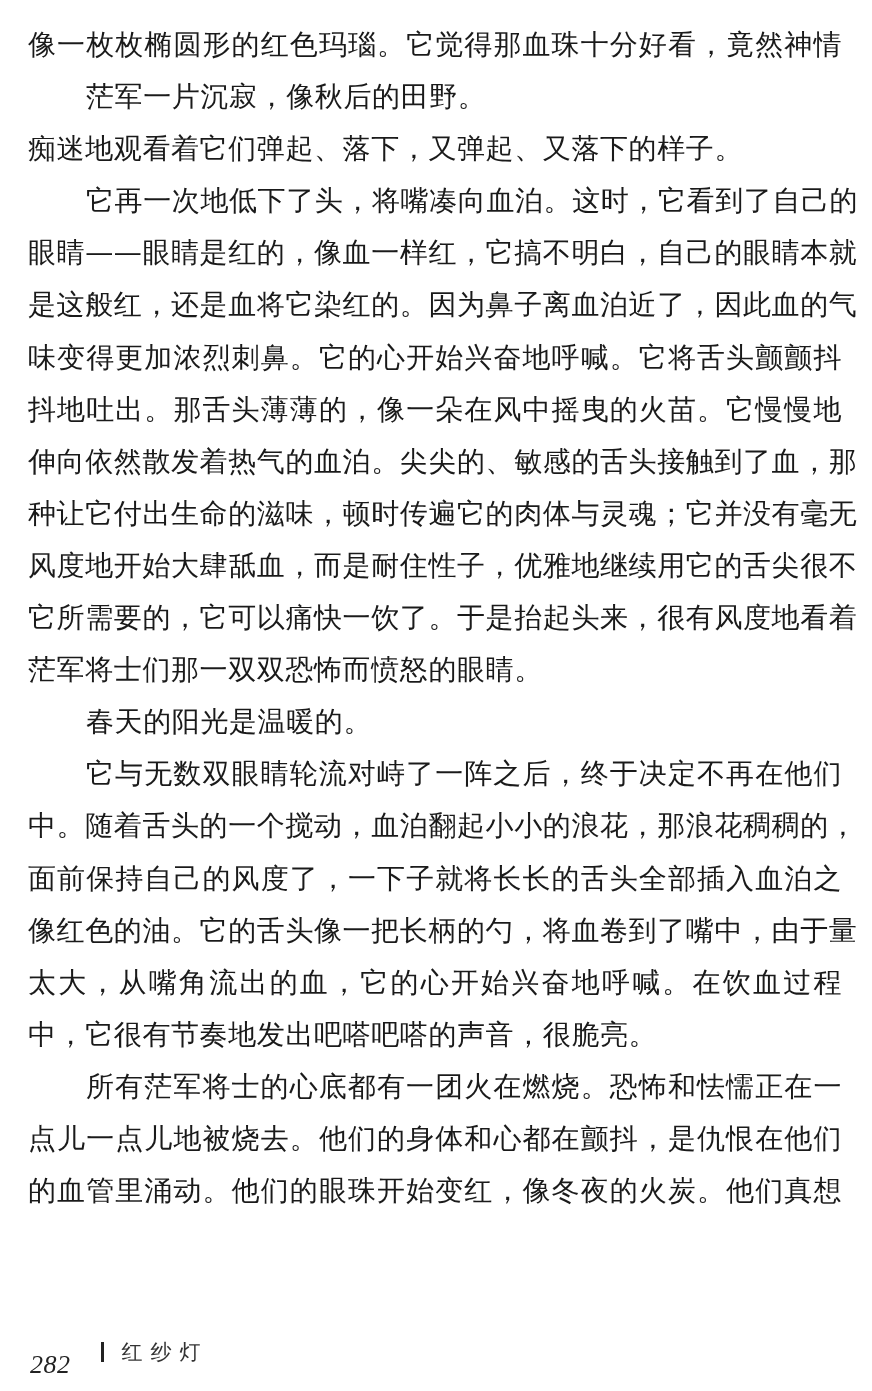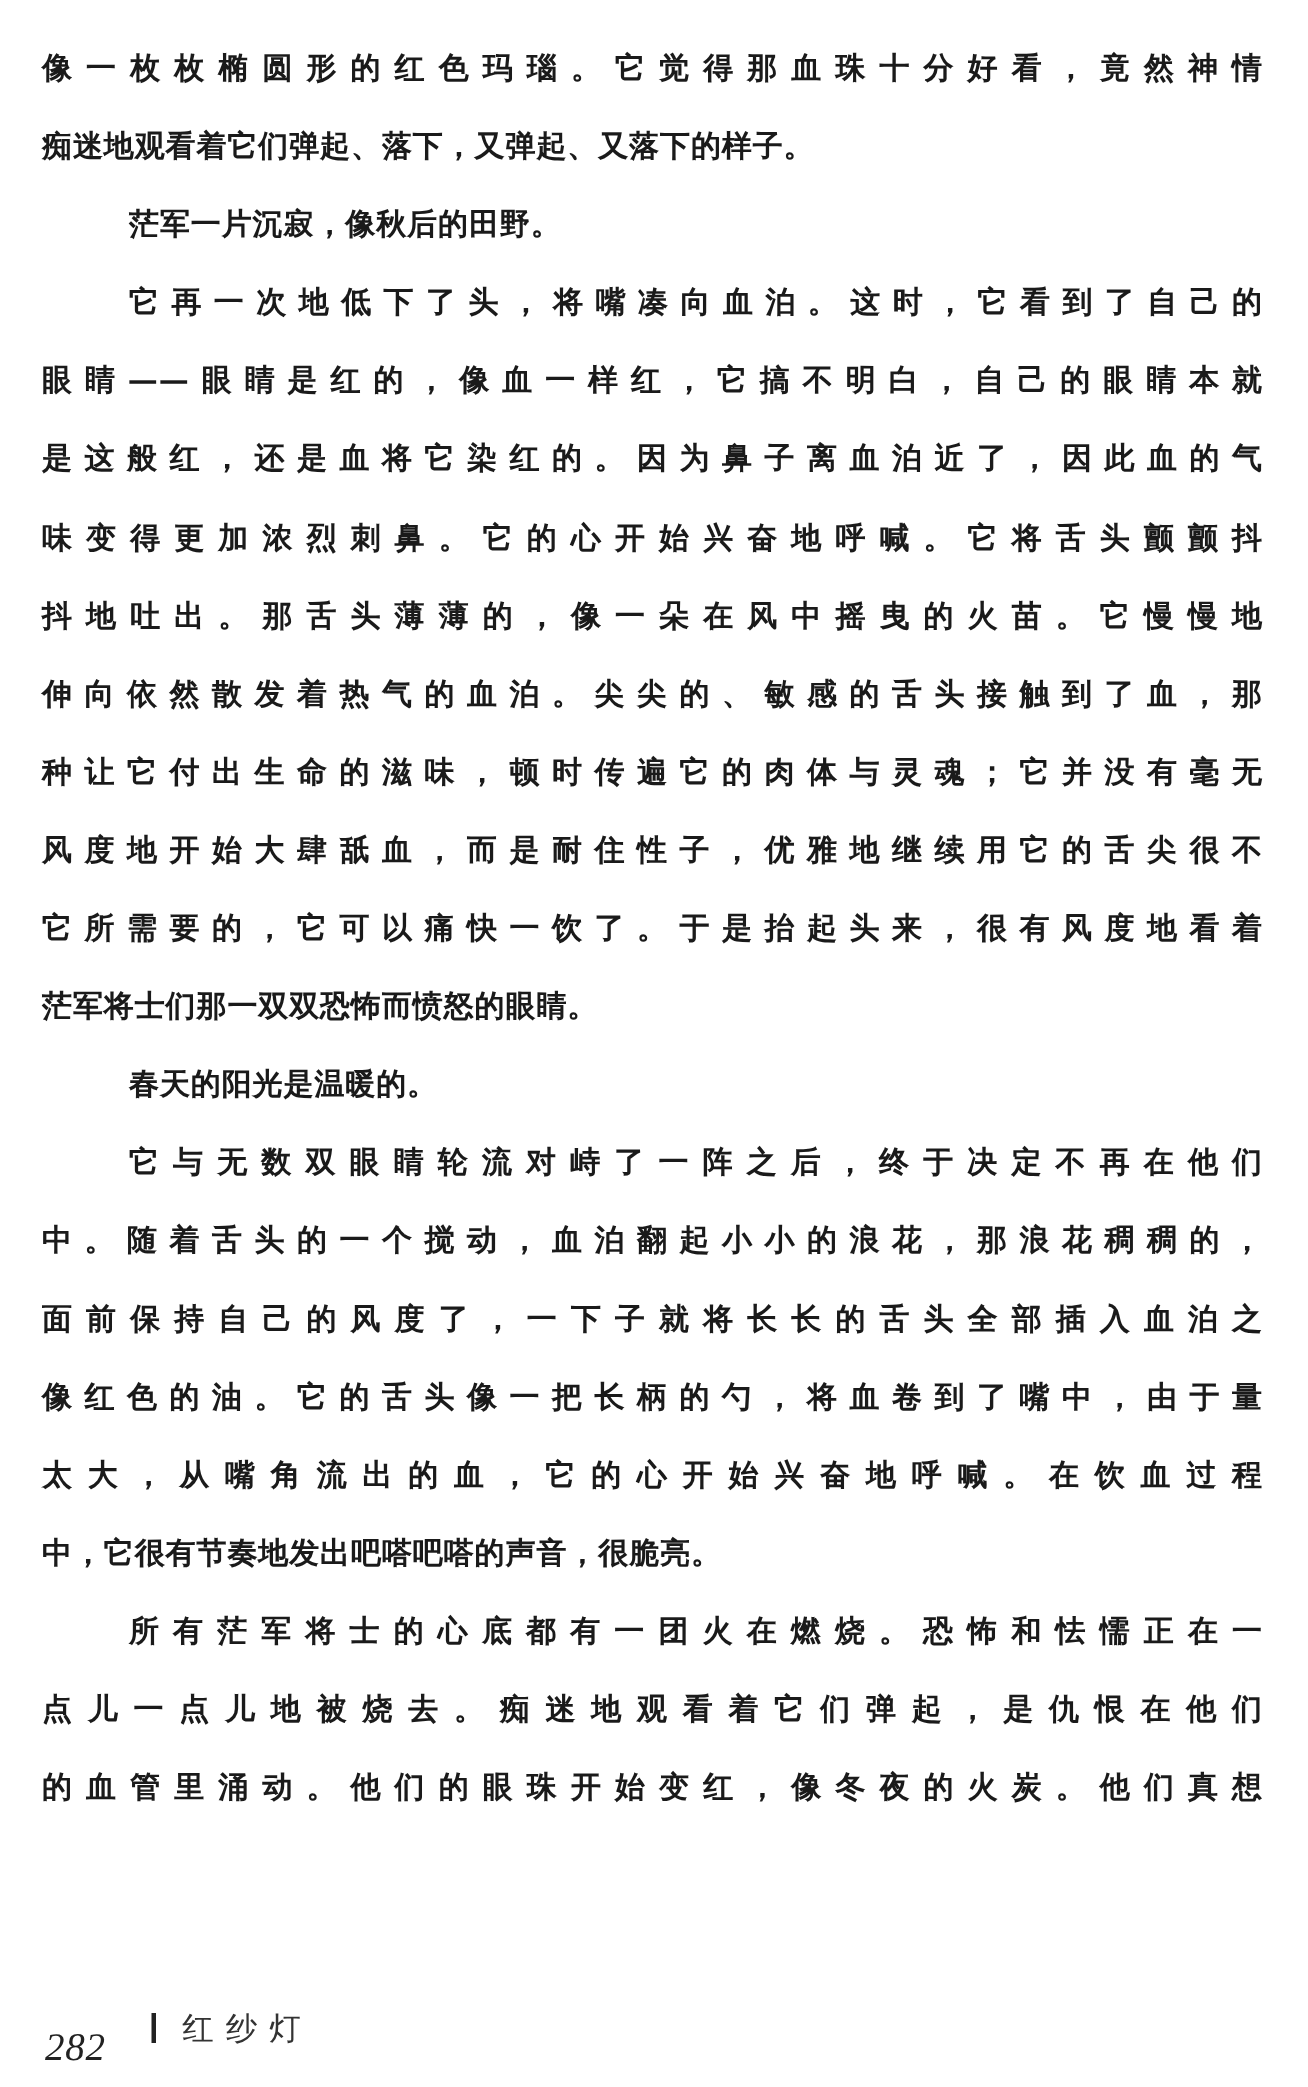--- a/index.html
+++ b/index.html
@@ -17,26 +17,25 @@
   }
   .page-body {
     position: absolute;
     left: 28px;
     top: 19px;
     width: 814px;
   }
   .line {
     height: 52.1px;
     line-height: 52px;
-    font-size: 20px;
+    font-size: 28px;
     white-space: nowrap;
     letter-spacing: 0.6px;
     text-align: justify;
     text-align-last: justify;
-    font-weight: bold;
   }
   .line.last {
     text-align-last: left;
   }
   .line.indent {
     padding-left: 58px;
   }
   .footer {
     position: absolute;
     left: 30px;
@@ -64,41 +63,41 @@
     font-size: 21px;
     letter-spacing: 8px;
     color: #333;
   }
 </style>
 </head>
 <body>
 
 <div class="page-body">
   <div class="line">像一枚枚椭圆形的红色玛瑙。它觉得那血珠十分好看，竟然神情</div>
+  <div class="line indent last">茫军一片沉寂，像秋后的田野。</div>
   <div class="line last">痴迷地观看着它们弹起、落下，又弹起、又落下的样子。</div>
-  <div class="line indent last">茫军一片沉寂，像秋后的田野。</div>
   <div class="line indent">它再一次地低下了头，将嘴凑向血泊。这时，它看到了自己的</div>
   <div class="line">眼睛——眼睛是红的，像血一样红，它搞不明白，自己的眼睛本就</div>
   <div class="line">是这般红，还是血将它染红的。因为鼻子离血泊近了，因此血的气</div>
   <div class="line">味变得更加浓烈刺鼻。它的心开始兴奋地呼喊。它将舌头颤颤抖</div>
   <div class="line">抖地吐出。那舌头薄薄的，像一朵在风中摇曳的火苗。它慢慢地</div>
   <div class="line">伸向依然散发着热气的血泊。尖尖的、敏感的舌头接触到了血，那</div>
   <div class="line">种让它付出生命的滋味，顿时传遍它的肉体与灵魂；它并没有毫无</div>
   <div class="line">风度地开始大肆舐血，而是耐住性子，优雅地继续用它的舌尖很不</div>
   <div class="line">它所需要的，它可以痛快一饮了。于是抬起头来，很有风度地看着</div>
   <div class="line last">茫军将士们那一双双恐怖而愤怒的眼睛。</div>
   <div class="line indent last">春天的阳光是温暖的。</div>
   <div class="line indent">它与无数双眼睛轮流对峙了一阵之后，终于决定不再在他们</div>
   <div class="line">中。随着舌头的一个搅动，血泊翻起小小的浪花，那浪花稠稠的，</div>
   <div class="line">面前保持自己的风度了，一下子就将长长的舌头全部插入血泊之</div>
   <div class="line">像红色的油。它的舌头像一把长柄的勺，将血卷到了嘴中，由于量</div>
   <div class="line">太大，从嘴角流出的血，它的心开始兴奋地呼喊。在饮血过程</div>
   <div class="line last">中，它很有节奏地发出吧嗒吧嗒的声音，很脆亮。</div>
   <div class="line indent">所有茫军将士的心底都有一团火在燃烧。恐怖和怯懦正在一</div>
-  <div class="line">点儿一点儿地被烧去。痴迷地观看着它们弹起，是仇恨在他们</div>
+  <div class="line">点儿一点儿地被烧去。他们的身体和心都在颤抖，是仇恨在他们</div>
   <div class="line">的血管里涌动。他们的眼珠开始变红，像冬夜的火炭。他们真想</div>
 </div>
 
 <div class="footer">
   <span class="page-number">282</span>
   <span class="footer-sep"></span>
   <span class="book-title">红纱灯</span>
 </div>
 
 </body></html>

